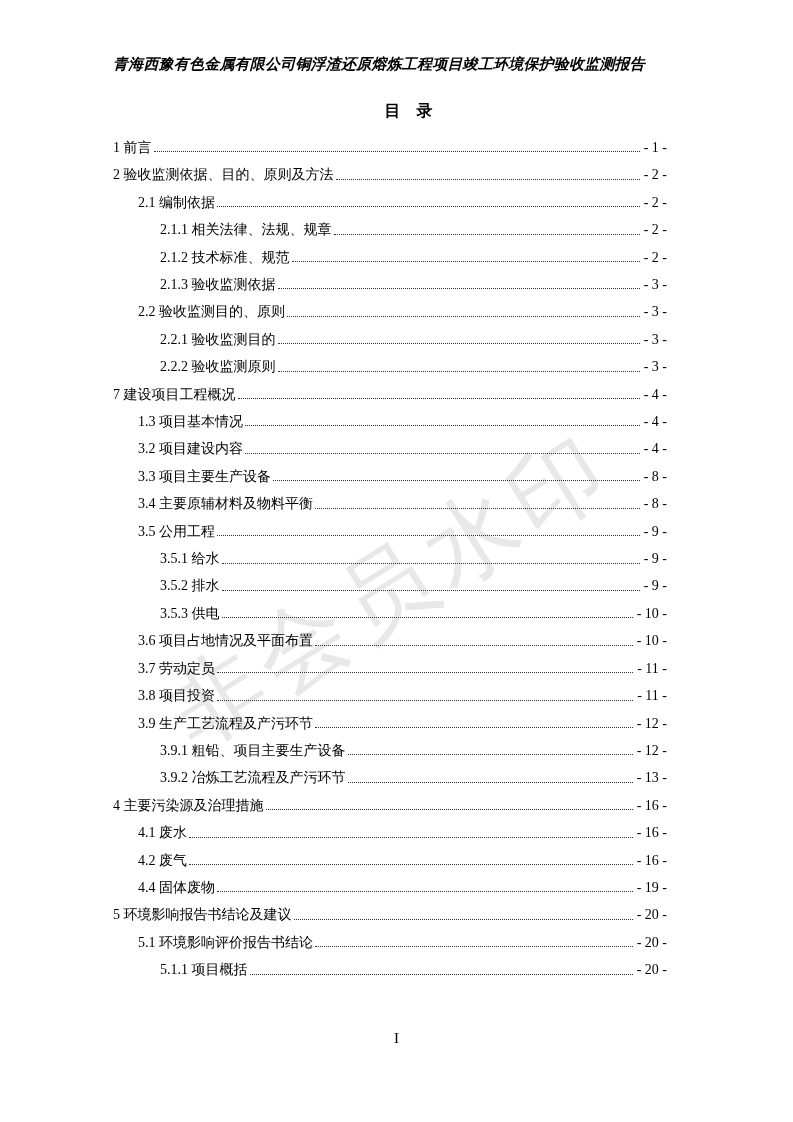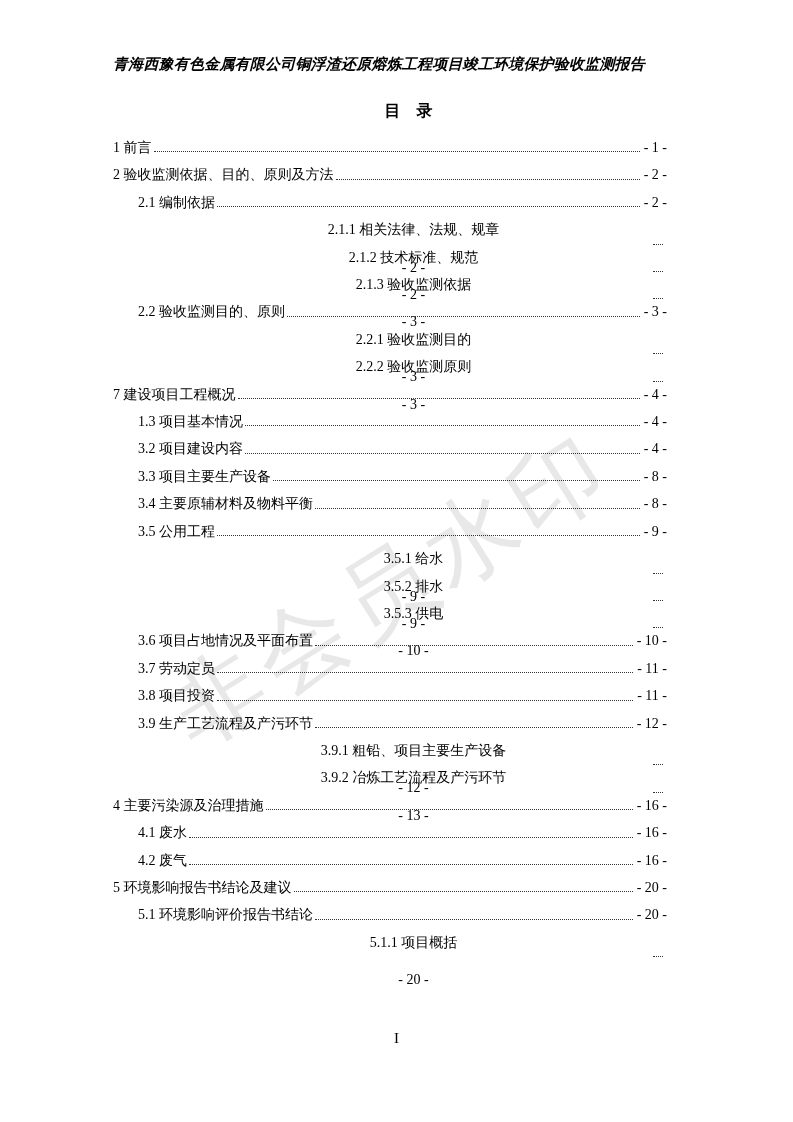--- a/index.html
+++ b/index.html
@@ -55,27 +55,27 @@
   .toc {
     position: absolute;
     left: 113px;
     top: 134px;
     width: 554px;
     z-index: 1;
     font-size: 14px;
   }
   .toc-row {
     display: flex;
-    align-items: center;
+    align-items: flex-end;
     height: 27.42px;
     line-height: 27.42px;
   }
   .toc-row.level-1 { padding-left: 0; }
   .toc-row.level-2 { padding-left: 25px; }
-  .toc-row.level-3 { padding-left: 47px; flex-direction: column; }
+  .toc-row.level-3 { padding-left: 47px; }
   .toc-text {
     white-space: nowrap;
   }
   .toc-dots {
     flex: 1;
     align-self: flex-end;
     border-bottom: 1.5px dotted #333333;
     margin: 0 4px 9px 2px;
     min-width: 10px;
   }
@@ -233,20 +233,25 @@
       <div class="toc-row level-2">
         <span class="toc-text">4.1 废水</span>
         <span class="toc-dots"></span>
         <span class="toc-page">- 16 -</span>
       </div>
       <div class="toc-row level-2">
         <span class="toc-text">4.2 废气</span>
         <span class="toc-dots"></span>
         <span class="toc-page">- 16 -</span>
       </div>
+      <div class="toc-row level-2">
+        <span class="toc-text">4.4 固体废物</span>
+        <span class="toc-dots"></span>
+        <span class="toc-page">- 19 -</span>
+      </div>
       <div class="toc-row level-1">
         <span class="toc-text">5 环境影响报告书结论及建议</span>
         <span class="toc-dots"></span>
         <span class="toc-page">- 20 -</span>
       </div>
       <div class="toc-row level-2">
         <span class="toc-text">5.1 环境影响评价报告书结论</span>
         <span class="toc-dots"></span>
         <span class="toc-page">- 20 -</span>
       </div>

